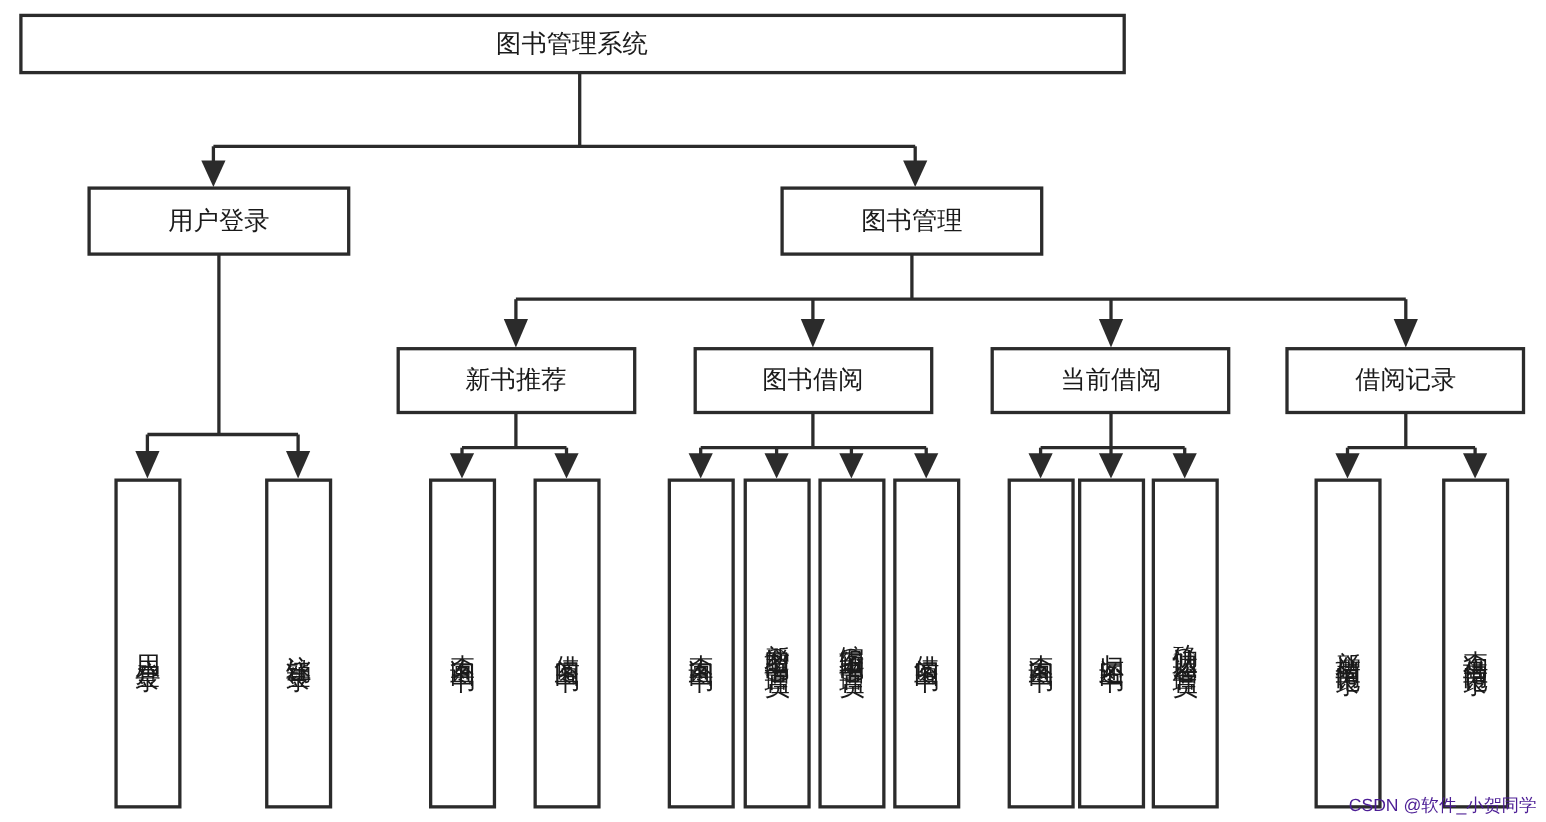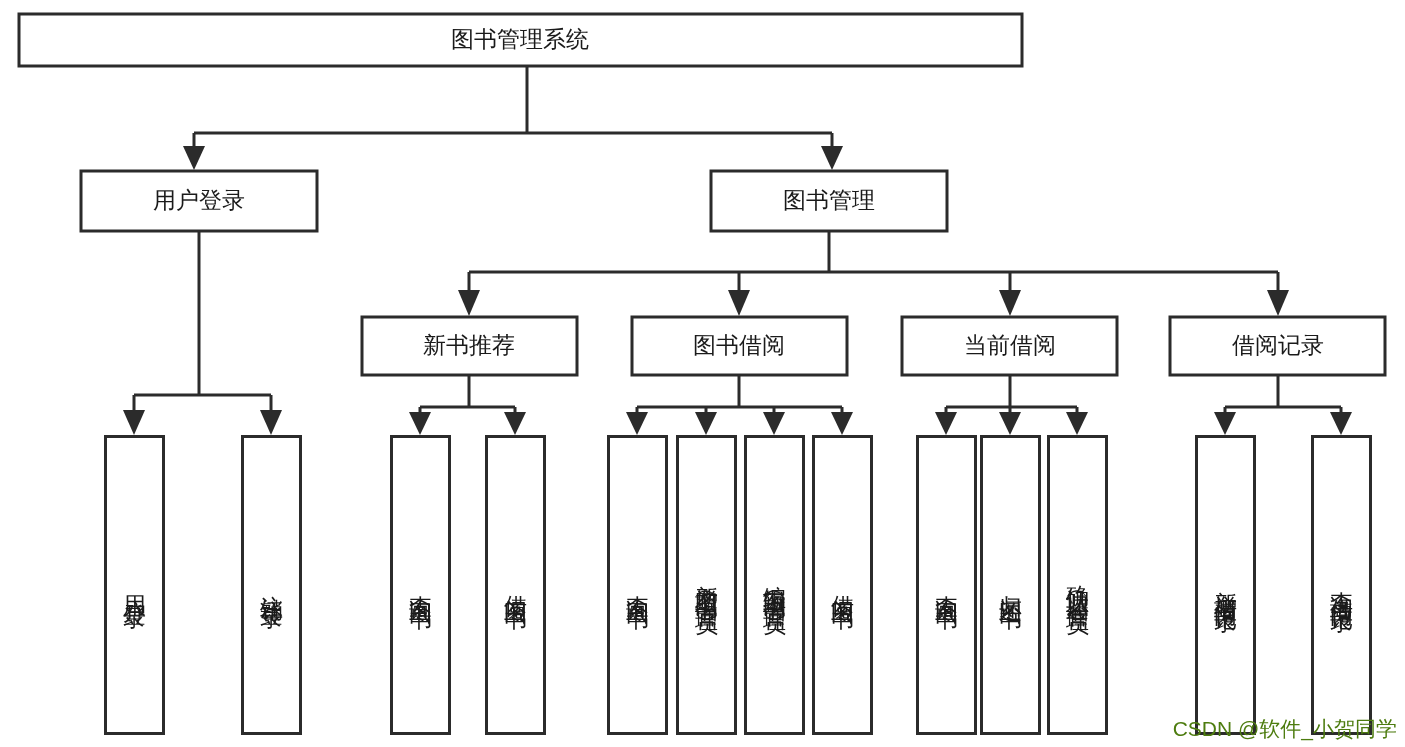--- a/index.html
+++ b/index.html
@@ -37,22 +37,22 @@
     background:#fff;
     display:flex;
     align-items:center;
     justify-content:center;
     overflow:hidden;
   }
   #watermark{
     position:absolute;
     right:8px;bottom:4px;
     font-family:"Liberation Sans","DejaVu Sans",sans-serif;
-    font-size:21px;
-    color:#4d7c0f;
+    font-size:16px;
+    color:#4c1d95;
     white-space:nowrap;
     pointer-events:none;
   }
 </style>
 </head>
 <body>
 
 <div id="diagram-root">
 
   <svg id="tree" viewBox="0 0 1405 747">

